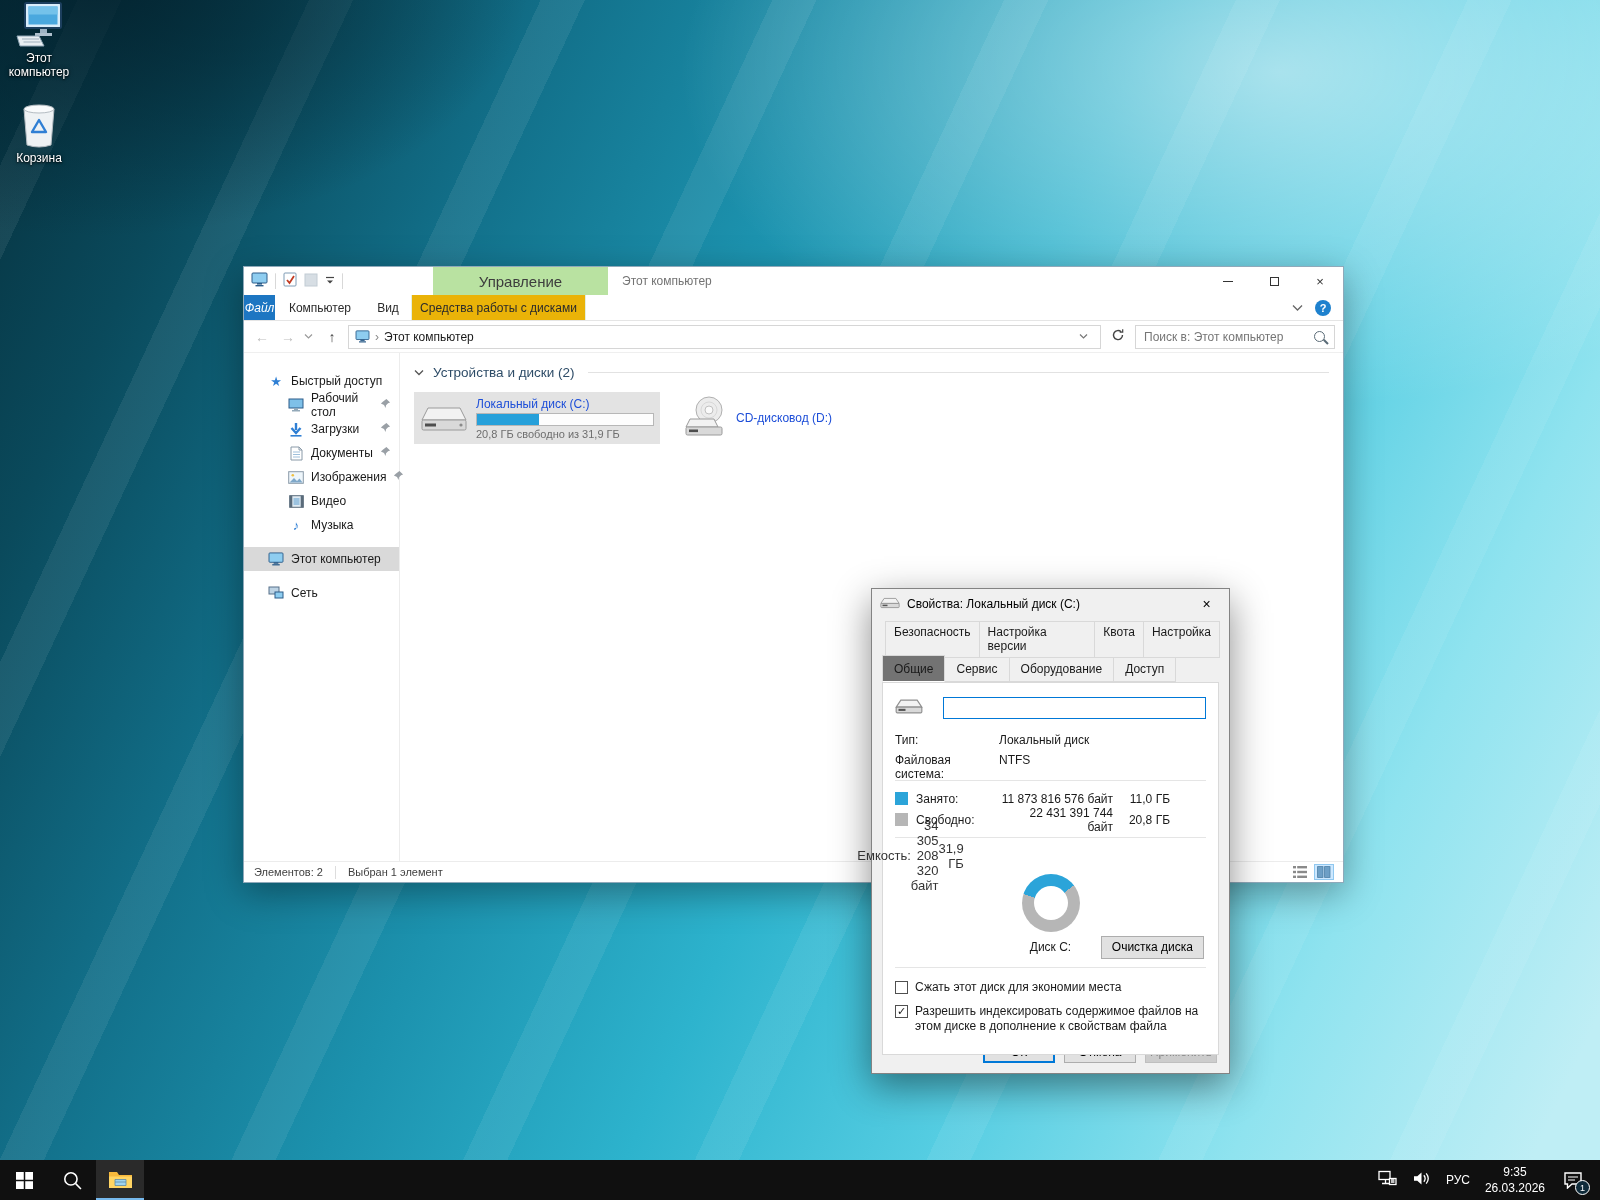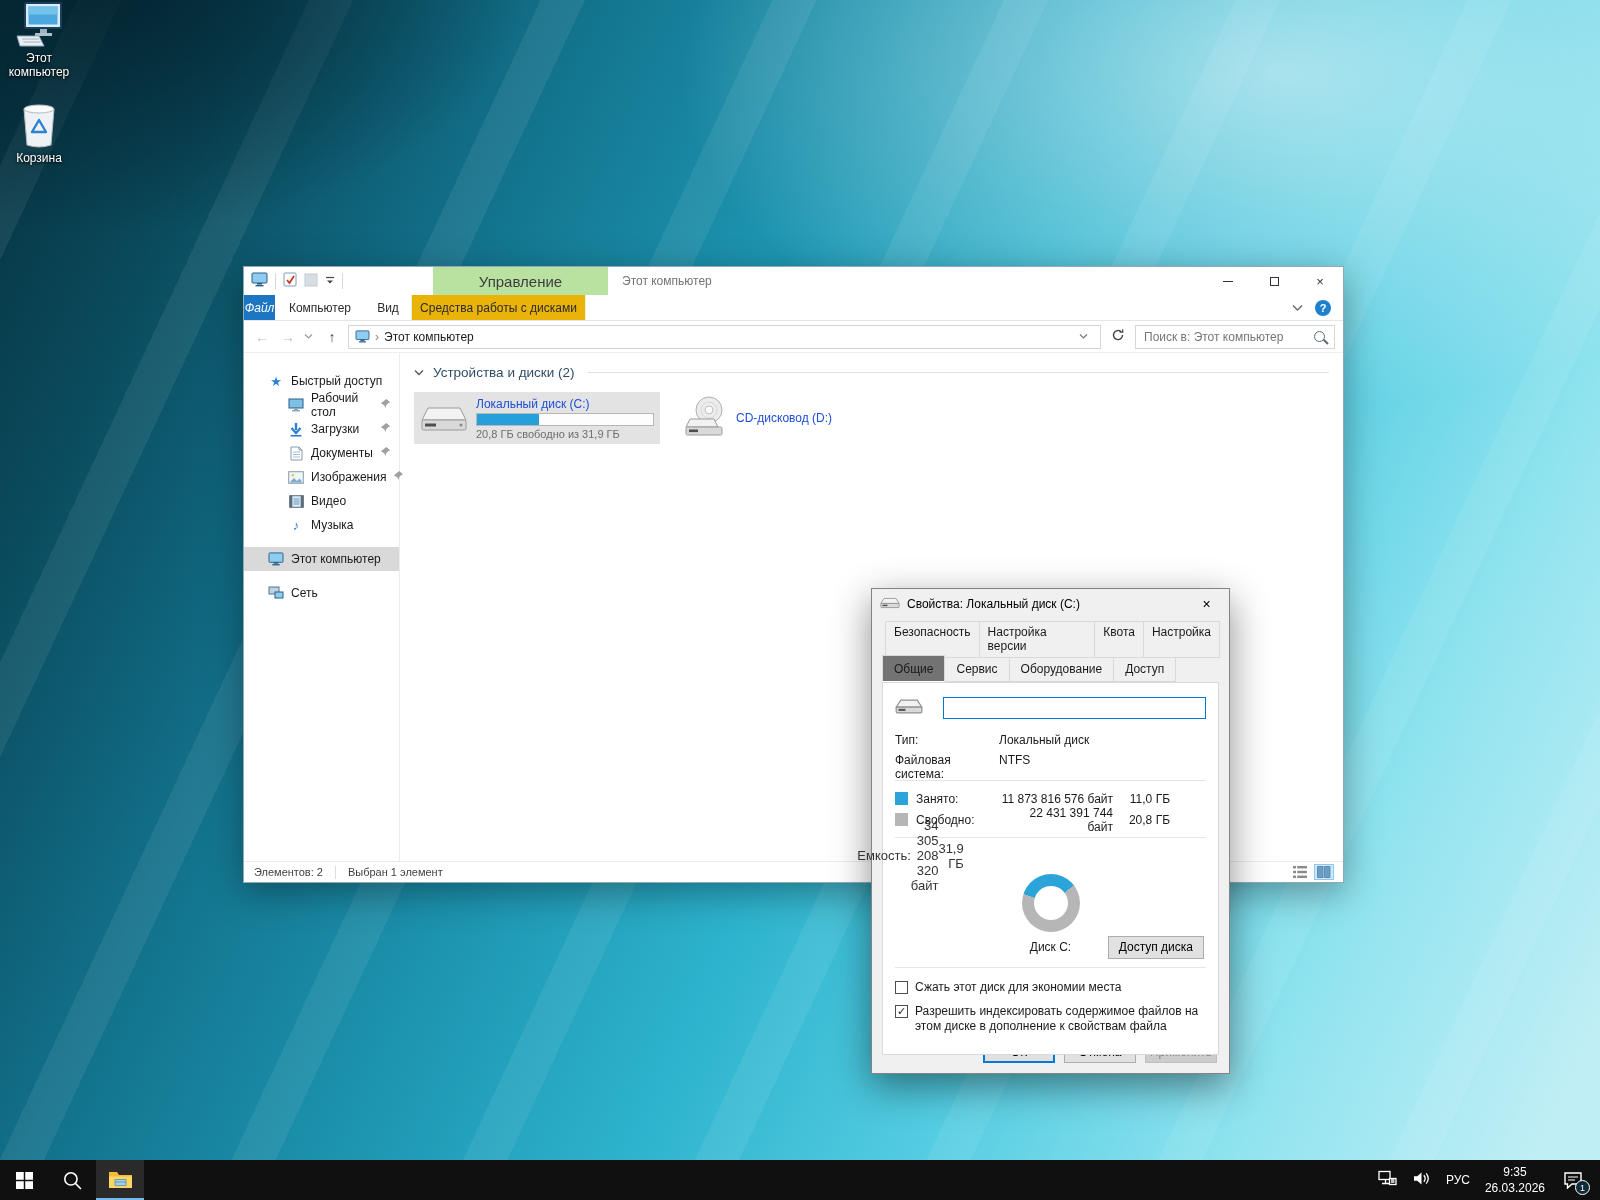--- a/index.html
+++ b/index.html
@@ -546,21 +546,21 @@
         <span class="bytes">34 305 208 320 байт</span>
         <span class="size">31,9 ГБ</span>
       </div>
 
       <div class="donut-wrap">
         <div class="donut" style="background: conic-gradient(from 288deg, rgb(43, 164, 217) 0deg, rgb(43, 164, 217) 124.2deg, rgb(182, 182, 182) 124.2deg, rgb(182, 182, 182) 360deg);"></div>
       </div>
 
       <div class="disk-row">
         <span class="dname">Диск C:</span>
-        <button class="btn cleanup">Доступ диска</button>
+        <button class="btn cleanup">Очистка диска</button>
       </div>
 
       <hr class="sep">
 
       <div class="chk-area">
         <div class="chk-row">
           <span class="chk-box"></span>
           <span class="chk-lbl">Сжать этот диск для экономии места</span>
         </div>
         <div class="chk-row">

